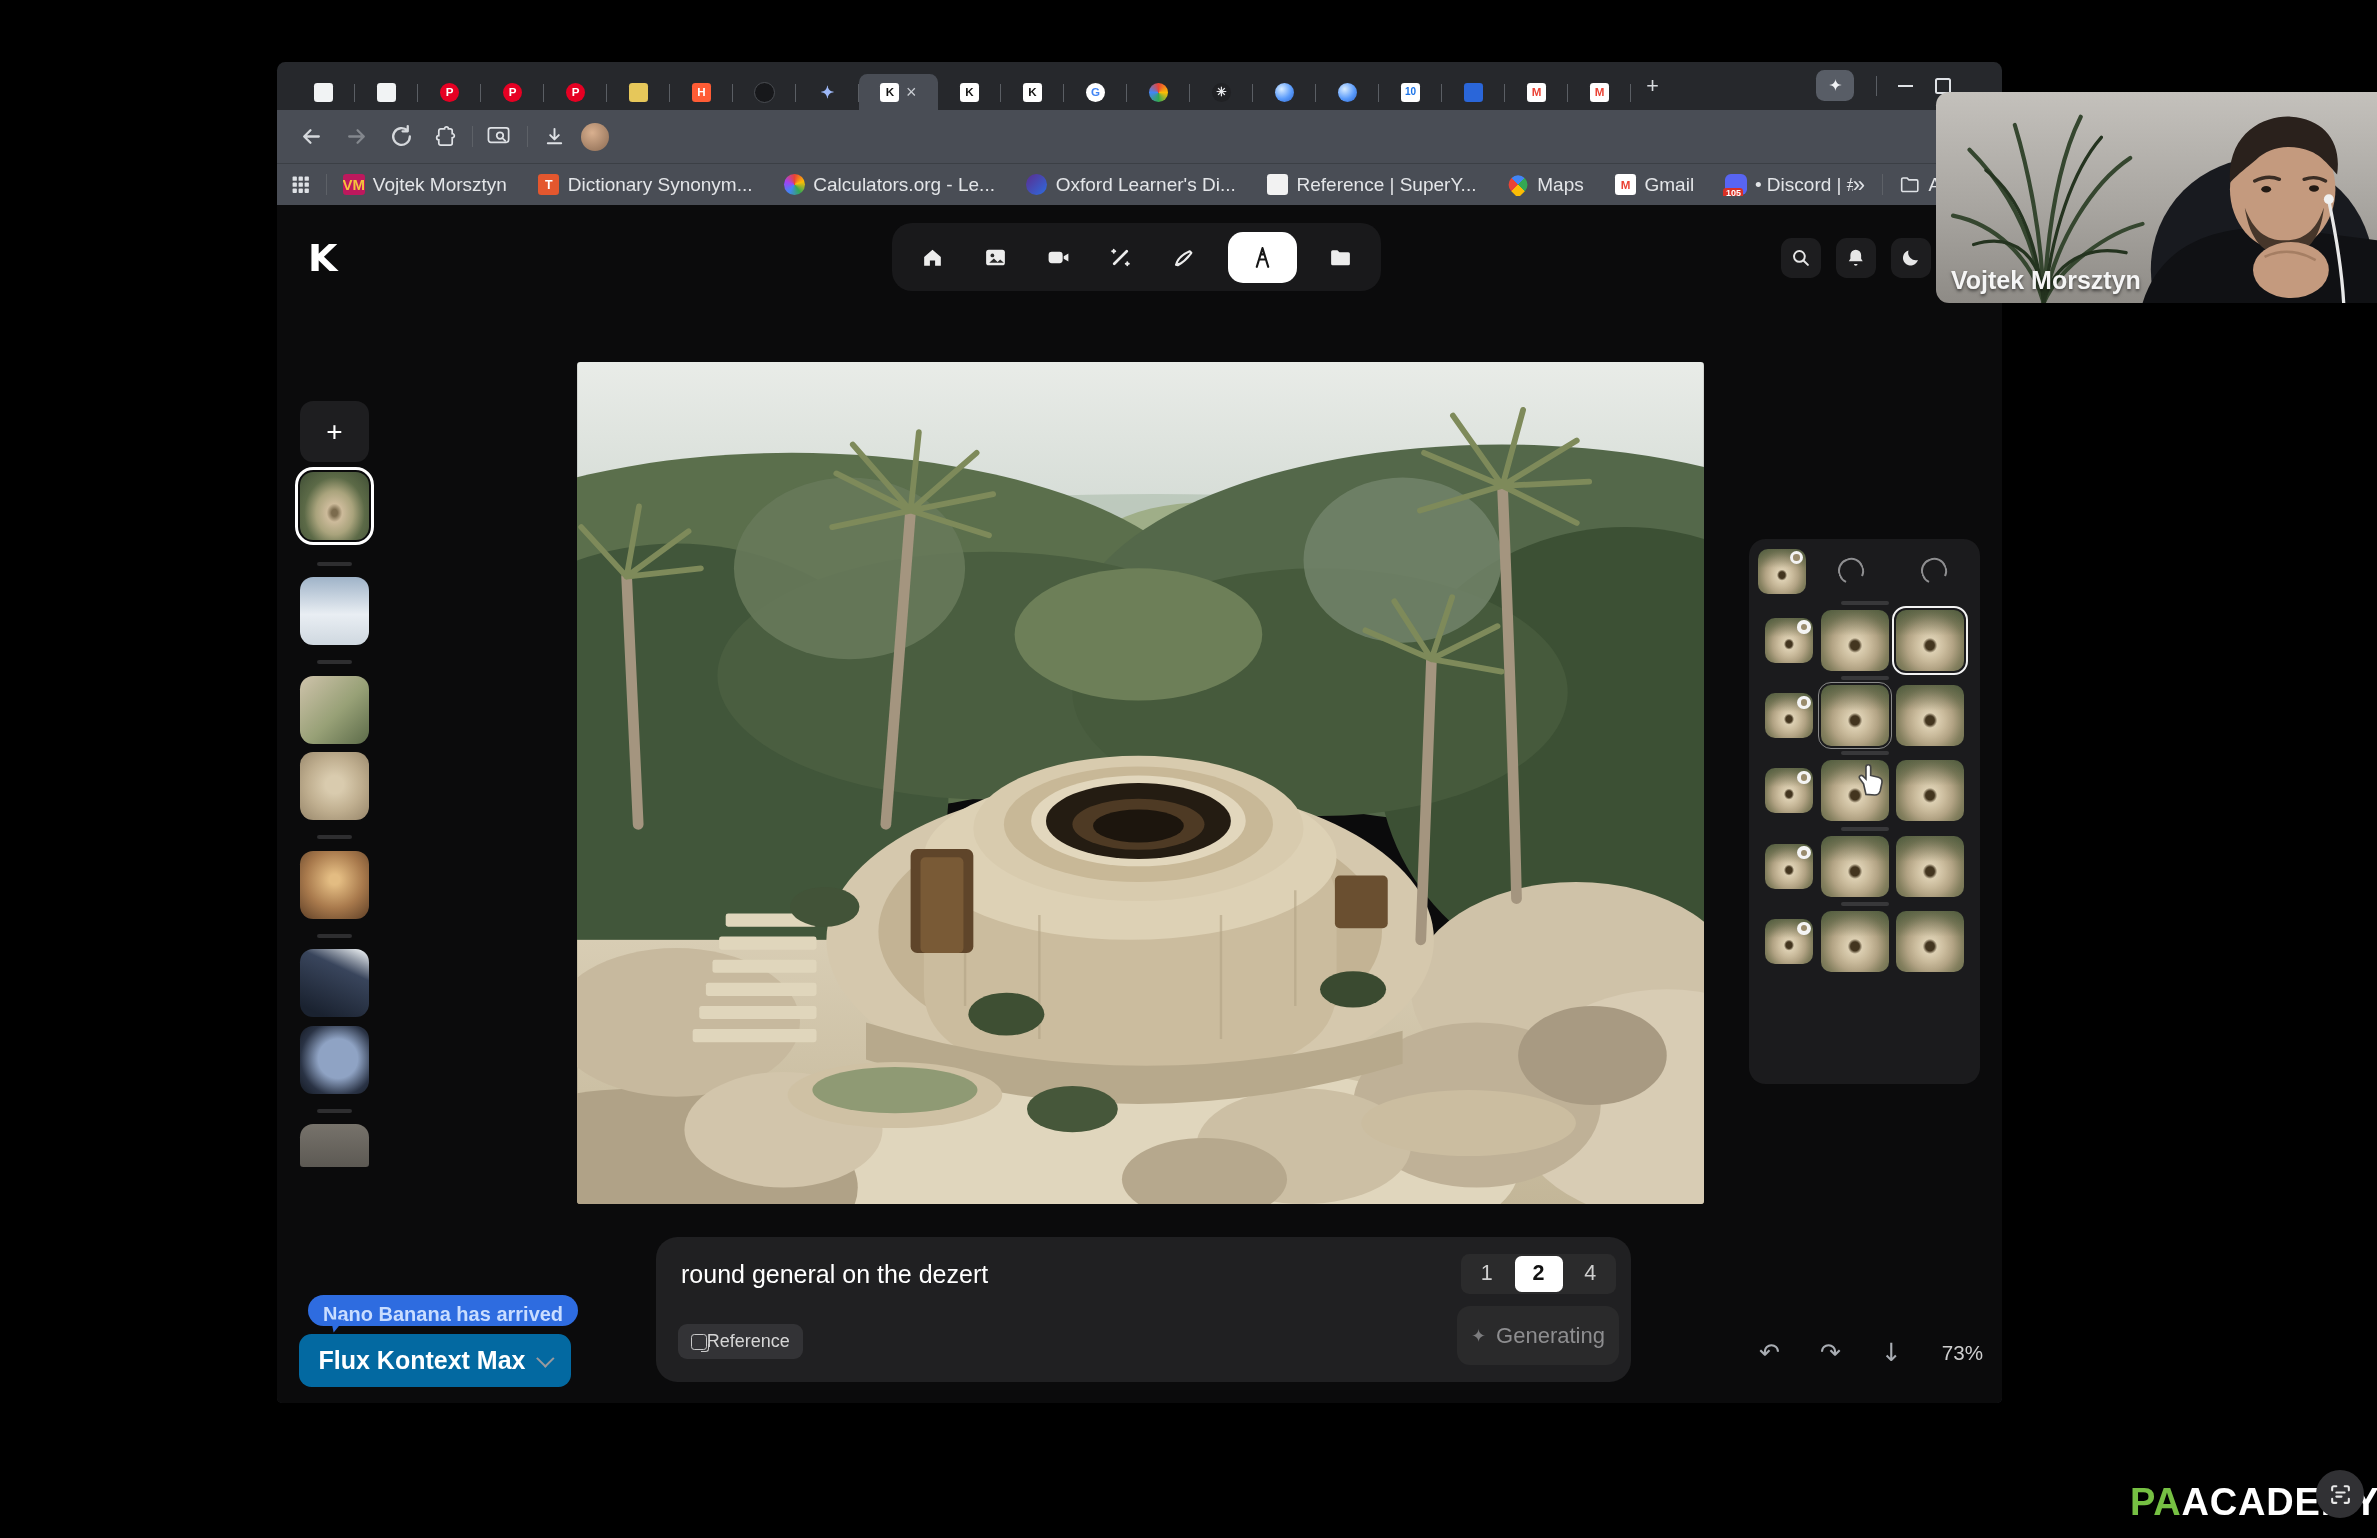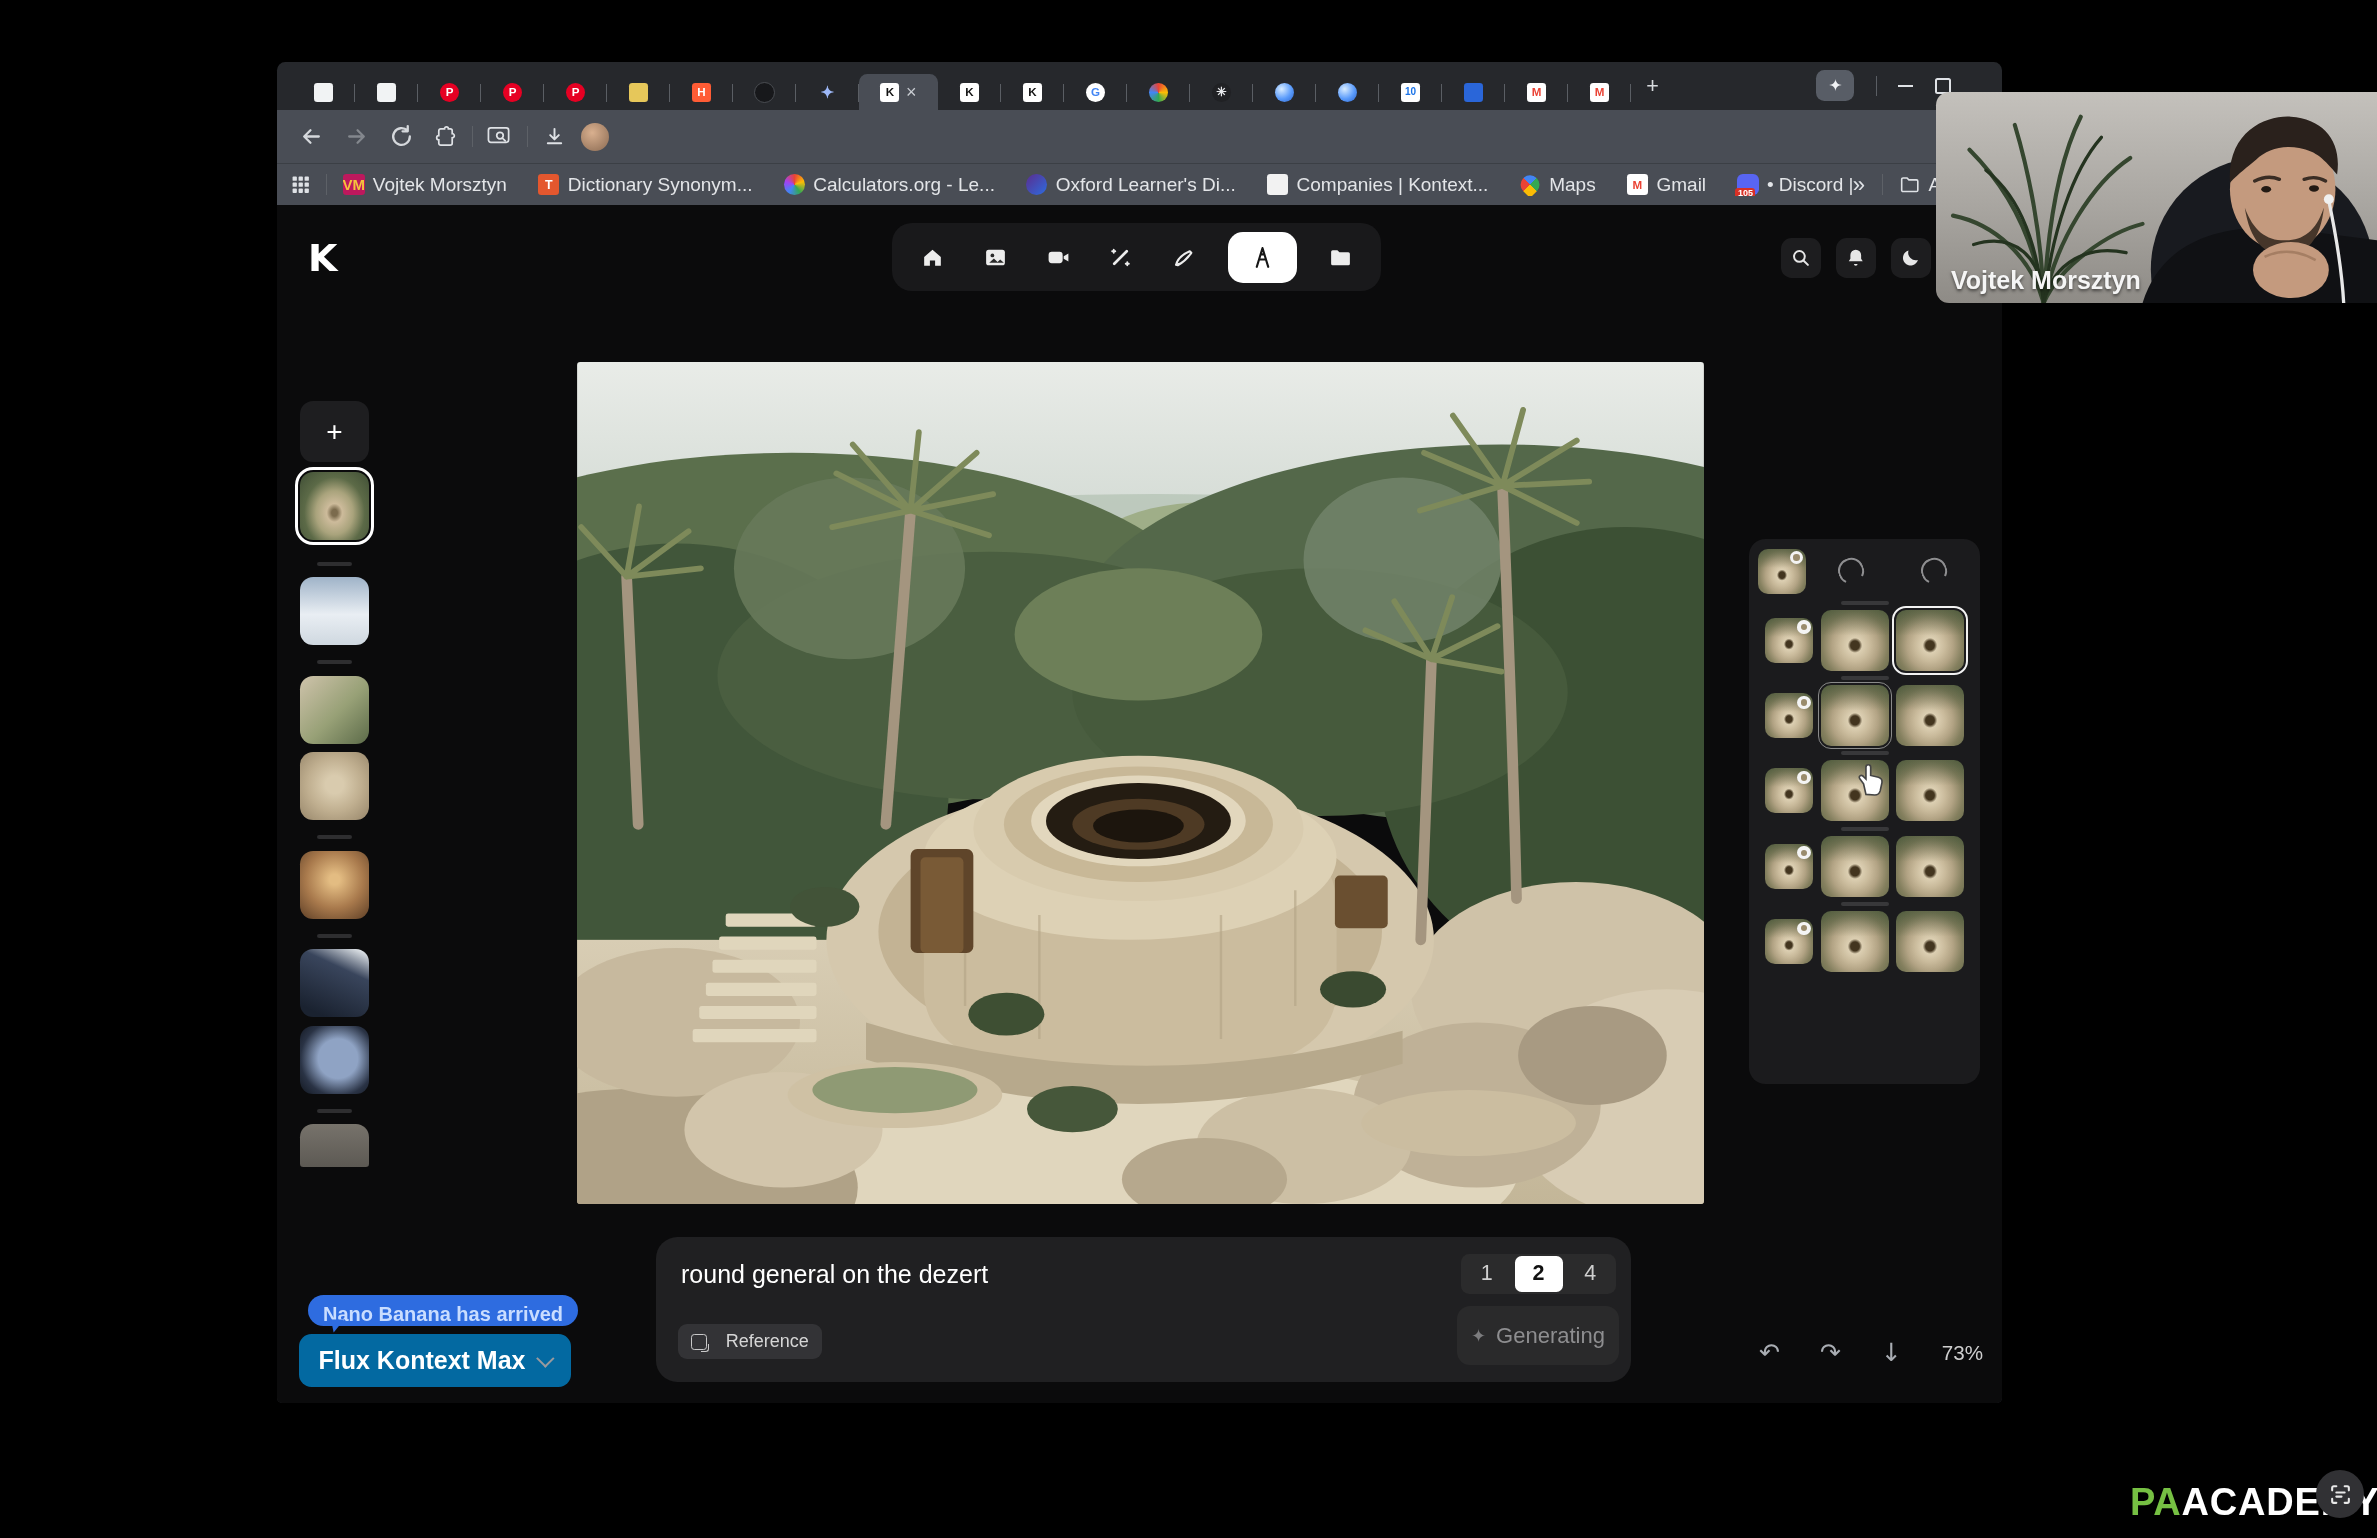--- a/index.html
+++ b/index.html
@@ -126,21 +126,21 @@
   .gbadge:after{content:"";position:absolute;inset:3.3px;border-radius:50%;background:#9a8c6d;}
   .spinner{width:21.5px;height:21.5px;border:2.9px solid #8e8e90;border-bottom-color:transparent;
            border-radius:50%;transform:rotate(-20deg);margin:0 25px;}
 
   .cursor-hand{position:absolute;left:1575px;top:555px;z-index:5;}
 
   
   .promptbar{position:absolute;left:379px;top:1032px;width:975px;height:145px;background:#202022;border-radius:21.5px;}
   .prompt-text{position:absolute;left:25px;top:23px;color:#fff;font-size:25px;}
   .ref-chip{position:absolute;left:21.5px;bottom:23px;height:35px;background:#333336;border-radius:9px;
-            display:flex;align-items:center;gap:19px;padding:0 13.2px;}
+            display:flex;align-items:center;gap:0;padding:0 13.2px;}
   .ref-ic{width:14px;height:14px;border:1.7px solid #c9c9c9;border-radius:3.3px;position:relative;}
   .ref-ic:after{content:"";position:absolute;right:-3.3px;bottom:-3.3px;width:6.6px;height:6.6px;border:1.7px solid #c9c9c9;
                 border-left:none;border-top:none;border-radius:0 0 3.3px 0;}
   .ref-label{color:#d6d6d6;font-size:18px;}
   .countgrp{position:absolute;left:805px;top:16.5px;width:155px;height:40px;background:#2b2b2c;border-radius:8.3px;
             display:flex;align-items:center;justify-content:space-between;padding:0 1.7px;box-sizing:border-box;}
   .countbtn{width:48px;height:36px;display:flex;align-items:center;justify-content:center;color:#cfcfcf;font-size:21.5px;border-radius:6.6px;}
   .countbtn.active{background:#fff;color:#111;font-weight:bold;}
   .genbtn{position:absolute;left:801px;top:69px;width:162px;height:59px;background:#2a2a2b;border-radius:13.2px;
           display:flex;align-items:center;justify-content:center;gap:10px;}
@@ -401,21 +401,21 @@
             <span class="bm-ic fv-oxford">
               <i style="font-style:normal"></i>
             </span>
             <span class="bm-label">Oxford Learner's Di...</span>
           </div>
 
           <div class="bm-item">
             <span class="bm-ic fv-companies">
               <i style="font-style:normal"></i>
             </span>
-            <span class="bm-label">Companies | Kontext...</span>
+            <span class="bm-label">Reference | SuperY...</span>
           </div>
 
           <div class="bm-item">
             <span class="bm-ic fv-maps">
               <i style="font-style:normal"></i>
             </span>
             <span class="bm-label">Maps</span>
           </div>
 
           <div class="bm-item">

